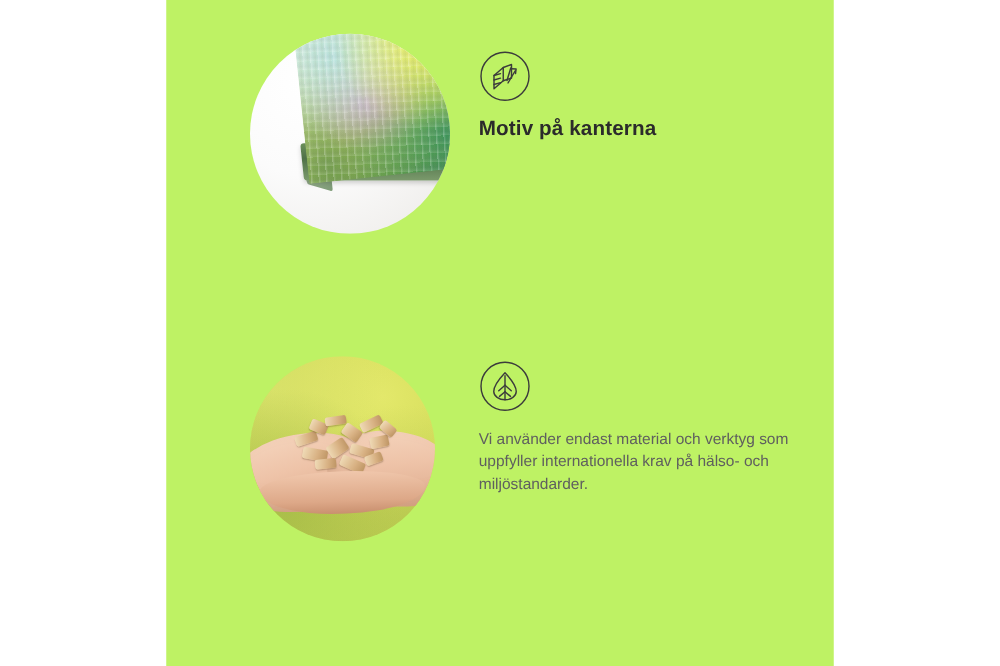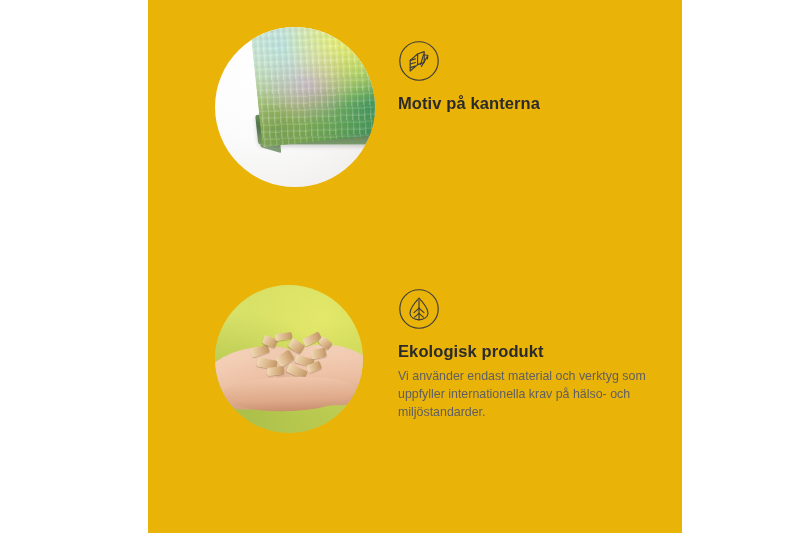--- a/index.html
+++ b/index.html
@@ -17,25 +17,25 @@
   .page {
     position: relative;
     width: 800px;
     height: 533px;
     background: #ffffff;
   }
 
   
   .panel {
     position: absolute;
-    left: 148px;
+    left: 133px;
     top: 0;
     width: 534px;
     height: 533px;
-    background: #eab308;
+    background: #bef264;
   }
 
   
   .feature {
     position: absolute;
     display: block;
   }
   .feature-1 { left: 0; top: 0; width: 534px; height: 266px; }
   .feature-2 { left: 0; top: 266px; width: 534px; height: 267px; }
 
@@ -293,19 +293,18 @@
           <svg width="42" height="42" viewBox="0 0 42 42" fill="none" stroke="#3c3c3c" stroke-width="1.15" stroke-linecap="round" stroke-linejoin="round">
             <circle cx="21" cy="21" r="19.2"></circle>
             <path d="M21 10.2 C14.6 17.0 12.0 21.6 12.0 25.2 C12.0 28.9 16.1 31.8 21 31.8 C25.9 31.8 30.0 28.9 30.0 25.2 C30.0 21.6 27.4 17.0 21 10.2 Z"></path>
             <path d="M21 12.6 L21 31.8"></path>
             <path d="M21 20.2 L16.0 24.6"></path>
             <path d="M21 20.2 L26.0 24.6"></path>
             <path d="M21 25.4 L16.6 29.1"></path>
             <path d="M21 25.4 L25.4 29.1"></path>
           </svg>
         </div>
-        <h2 class="feature-title">Ekologisk produkt</h2>
         <p class="feature-body">Vi använder endast material och verktyg som uppfyller internationella krav på hälso- och miljöstandarder.</p>
       </div>
     </div>
 
   </div>
 </div>
 
 </body></html>

